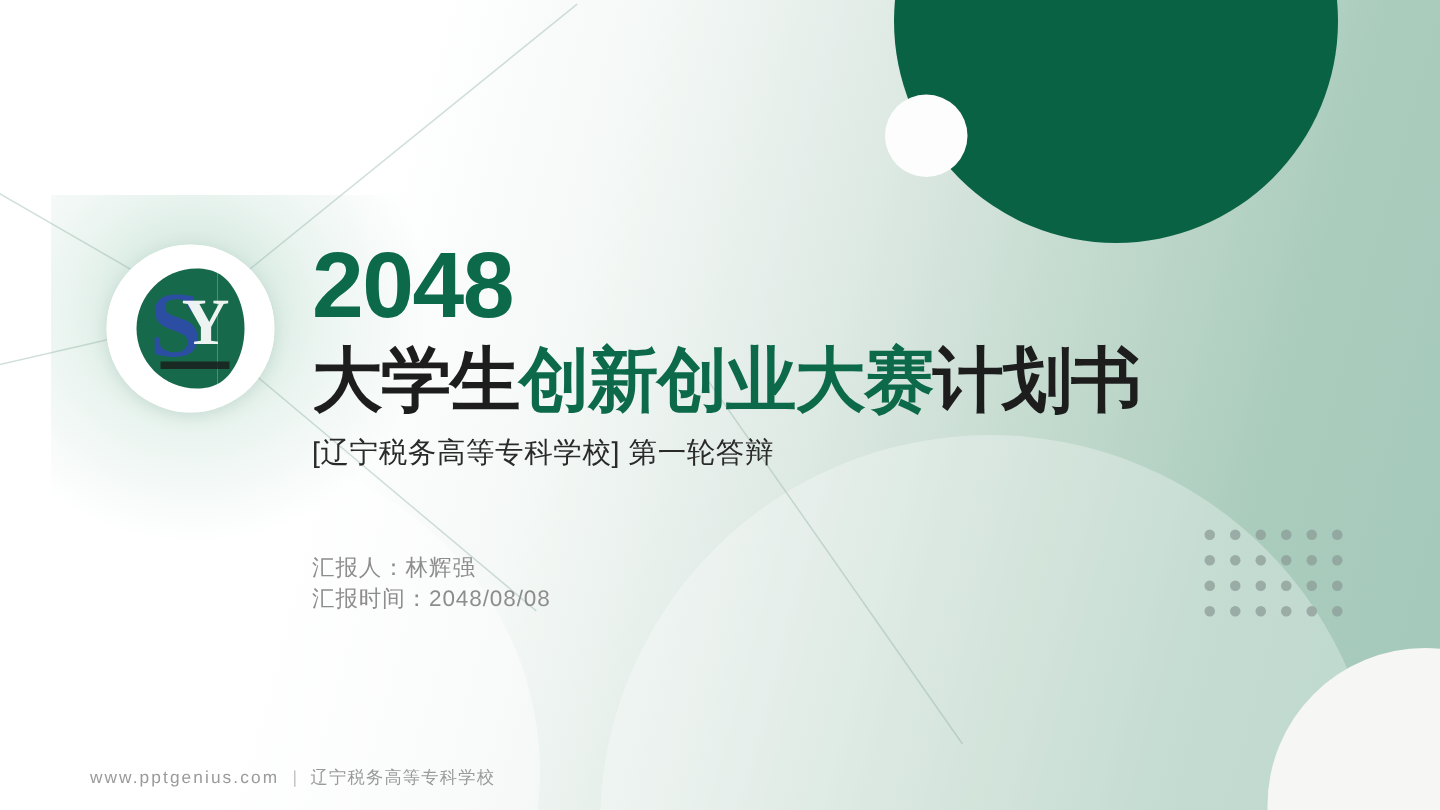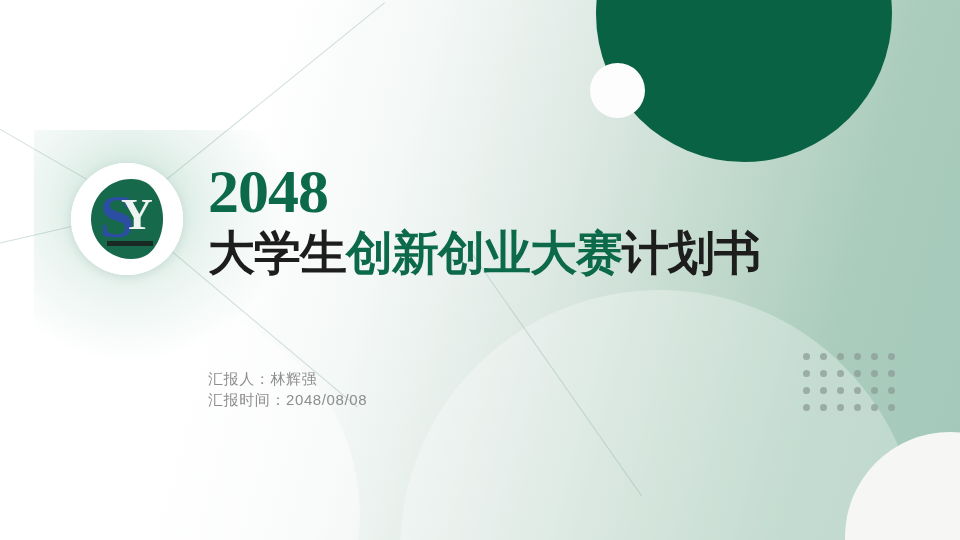--- a/index.html
+++ b/index.html
@@ -138,21 +138,20 @@
   }
   .logo svg { display: block; }
 
   
 
   .content {
     position: absolute;
     left: 208px;
     top: 158px;
     width: 640px;
-    font-family: Liberation Serif, serif;
   }
 
   .year {
     font-size: 62px;
     line-height: 66px;
     font-weight: bold;
     color: #0c6a4a;
     letter-spacing: -1px;
     margin: 0;
   }
@@ -264,21 +263,27 @@
       </g>
       <text x="46" y="74" font-family="'Liberation Serif', serif" font-size="62" font-weight="bold" fill="#2b4ea2" text-anchor="middle">S</text>
       <text x="66" y="66" font-family="'Liberation Serif', serif" font-size="44" font-weight="bold" fill="#ffffff" text-anchor="middle" opacity="0.92">Y</text>
       <rect x="36" y="78" width="46" height="5" fill="#1a1a1a" opacity="0.8"></rect>
     </svg>
   </div>
 
   <div class="content">
     <div class="year">2048</div>
     <div class="headline"><span>大学生</span><span class="accent">创新创业大赛</span><span>计划书</span></div>
+    <div class="subtitle">[辽宁税务高等专科学校] 第一轮答辩</div>
   </div>
 
   <div class="meta">
     <div>汇报人：林辉强</div>
     <div>汇报时间：2048/08/08</div>
   </div>
 
+  <div class="footer">
+    <span class="site">www.pptgenius.com</span>
+    <span class="sep">|</span>
+    <span class="org">辽宁税务高等专科学校</span>
+  </div>
 
 </div>
 
 </body></html>

